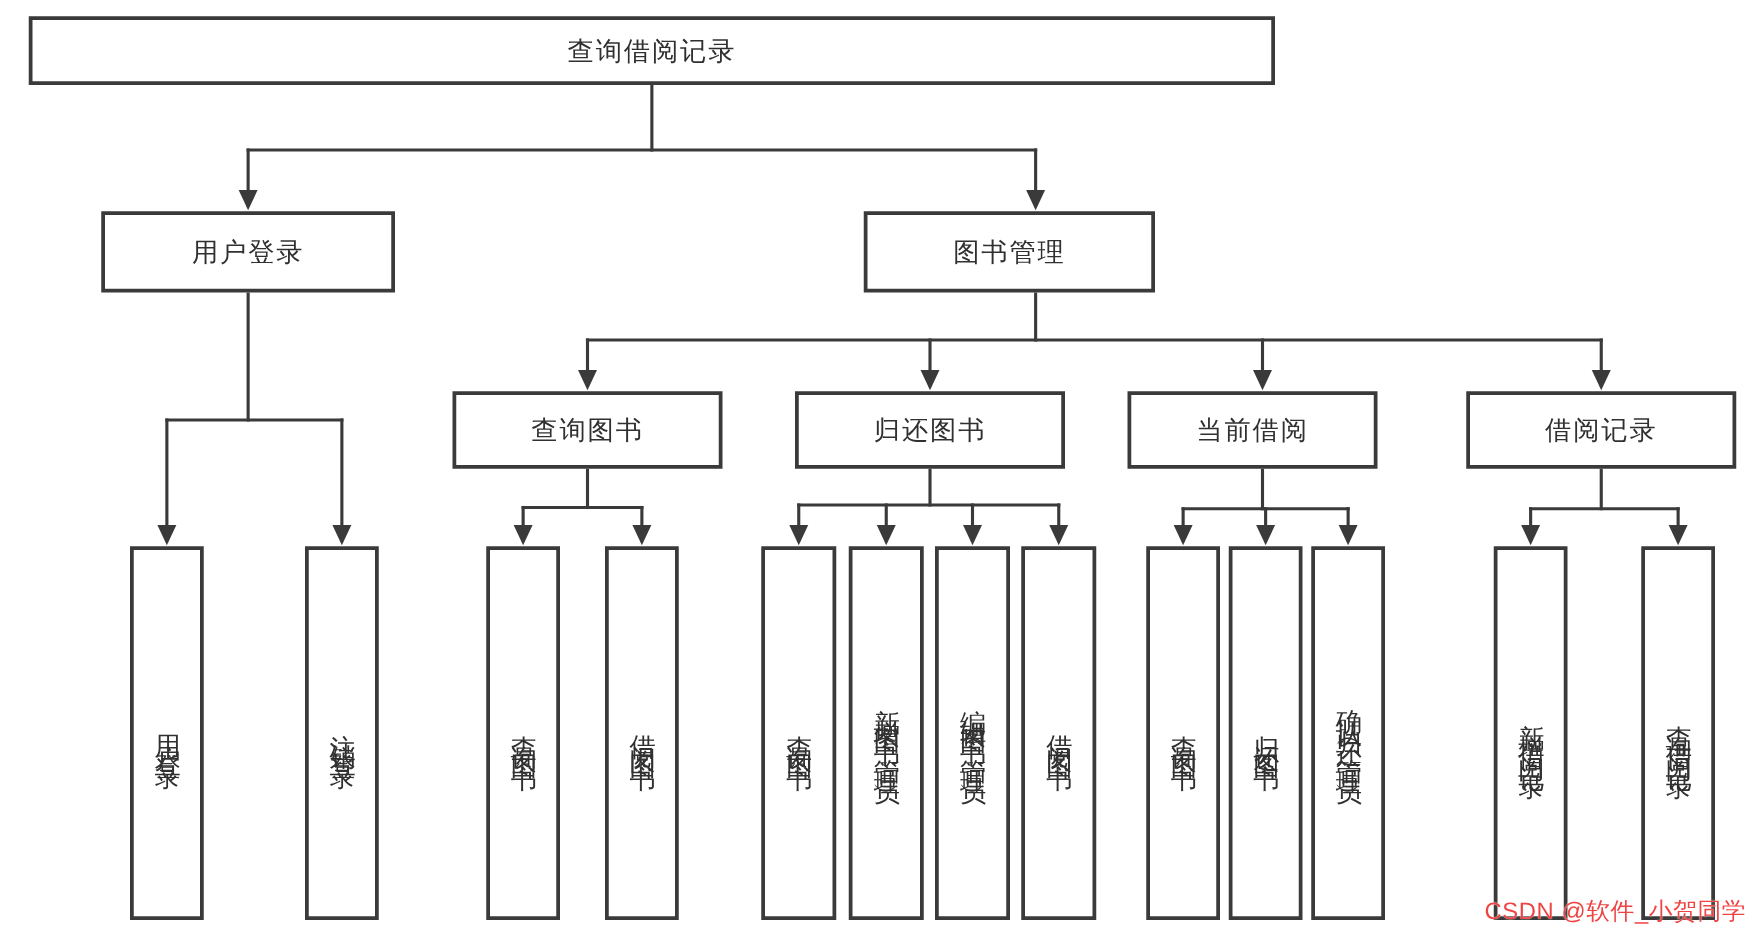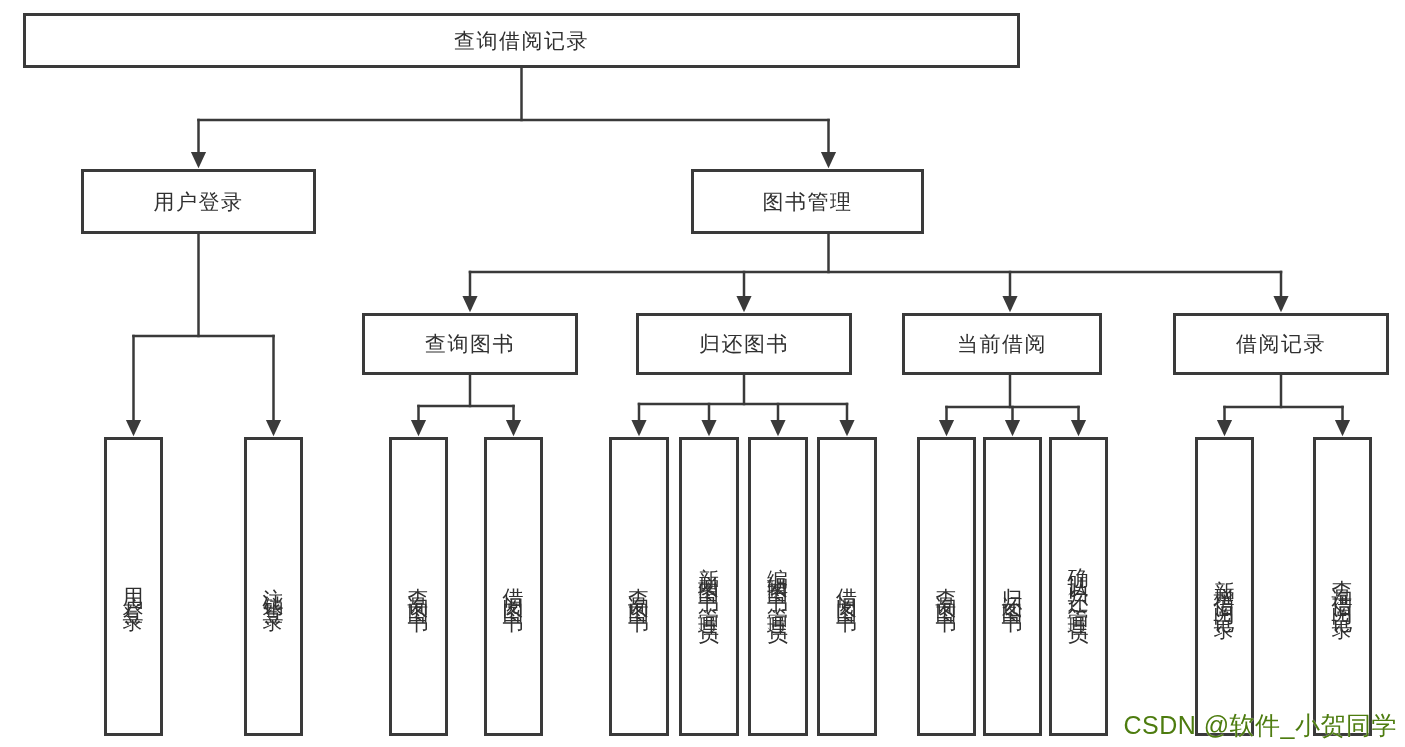--- a/index.html
+++ b/index.html
@@ -33,22 +33,22 @@
     letter-spacing:8px;
     font-size:21px;
     line-height:1;
   }
   .node .lbl{white-space:nowrap;}
   .node.v .lbl{white-space:normal;}
   .watermark{
     position:absolute;
     right:8px;
     bottom:5px;
-    color:#4d7c0f;
-    font-size:25px;
+    color:#ef4444;
+    font-size:19px;
     letter-spacing:0.5px;
     z-index:5;
     text-shadow:0 0 1px #ffffff;
   }
 </style>
 </head>
 <body>
 
 <div class="stage">
 

